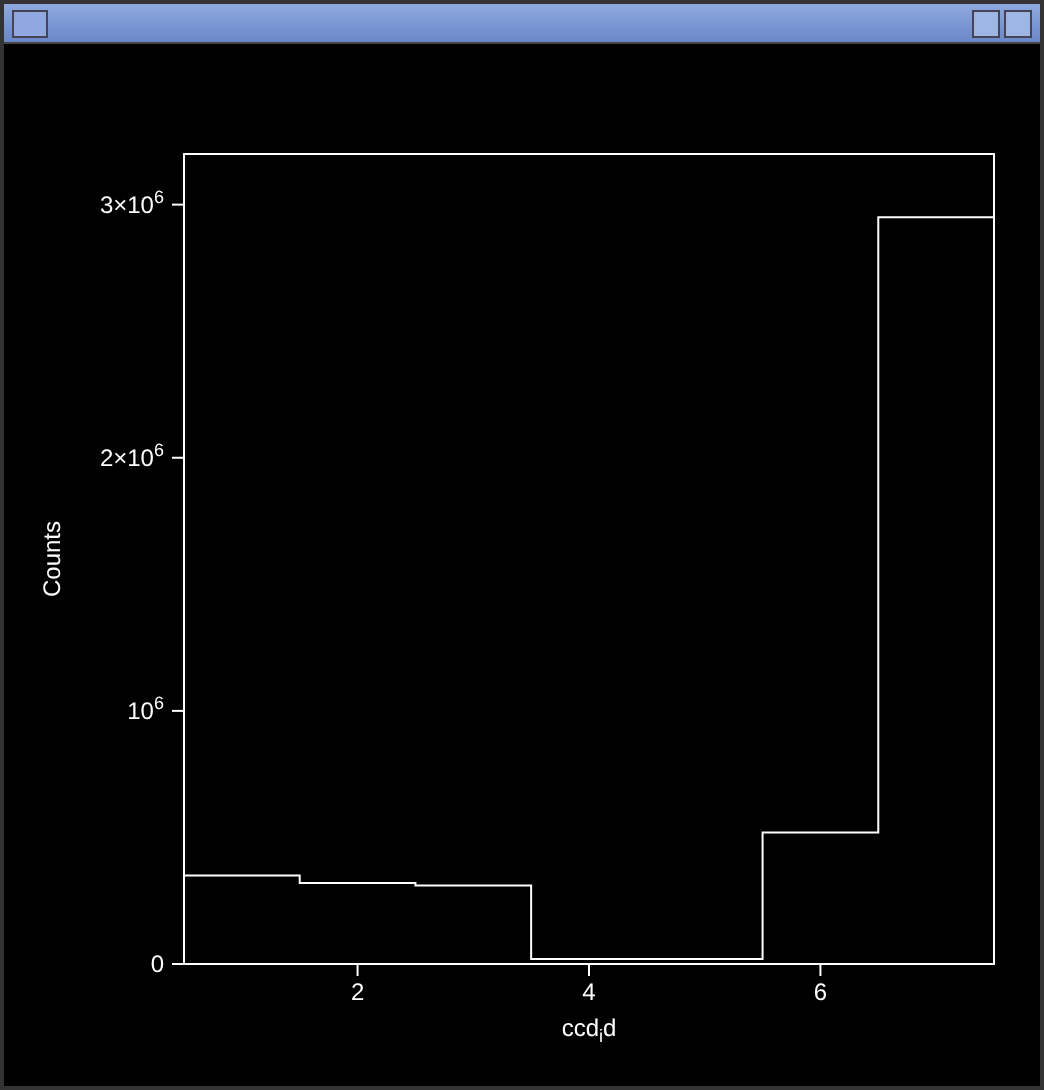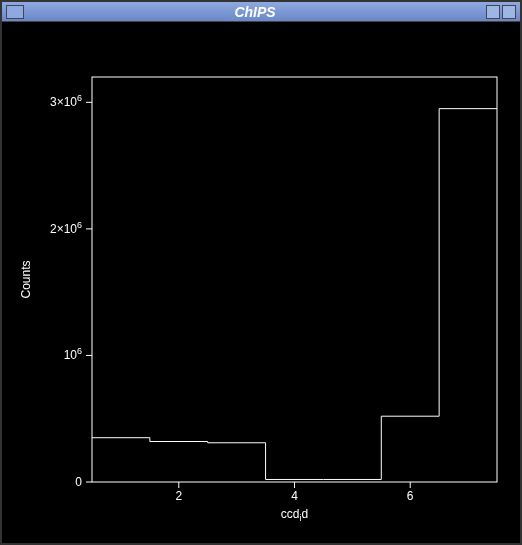--- a/index.html
+++ b/index.html
@@ -78,21 +78,20 @@
       font-size: 12px;
       font-family: sans-serif;
     }
   </style>
 </head>
 <body>
 
 <div class="window">
   <div class="titlebar">
     <div class="titlebar-left"></div>
-    <div class="title">ChIPS</div>
     <div class="titlebar-right">
       <div class="winbtn"></div>
       <div class="winbtn"></div>
     </div>
   </div>
   <div class="client">
     <svg class="plot-svg" id="plot-svg" viewBox="0 0 518 521">
         <rect x="90" y="55" width="405" height="405" class="axis-line"></rect>
         <line x1="176.78571428571428" y1="460" x2="176.78571428571428" y2="466" class="tick"></line>
         <text x="176.78571428571428" y="478" text-anchor="middle" class="tick-label">2</text>

